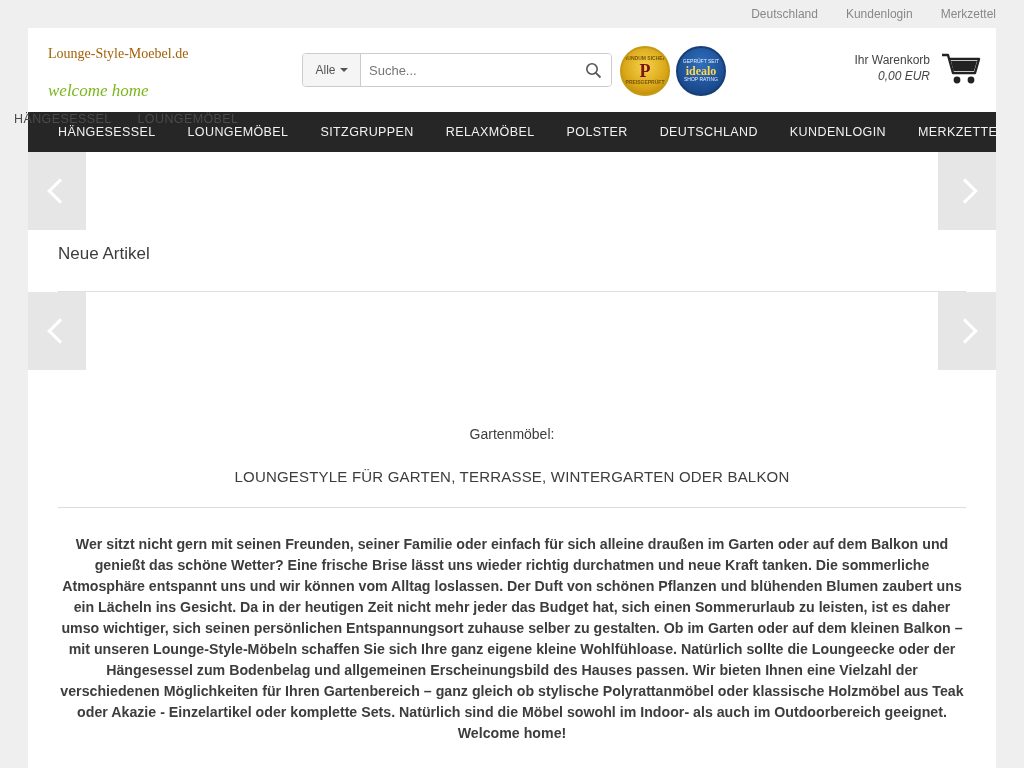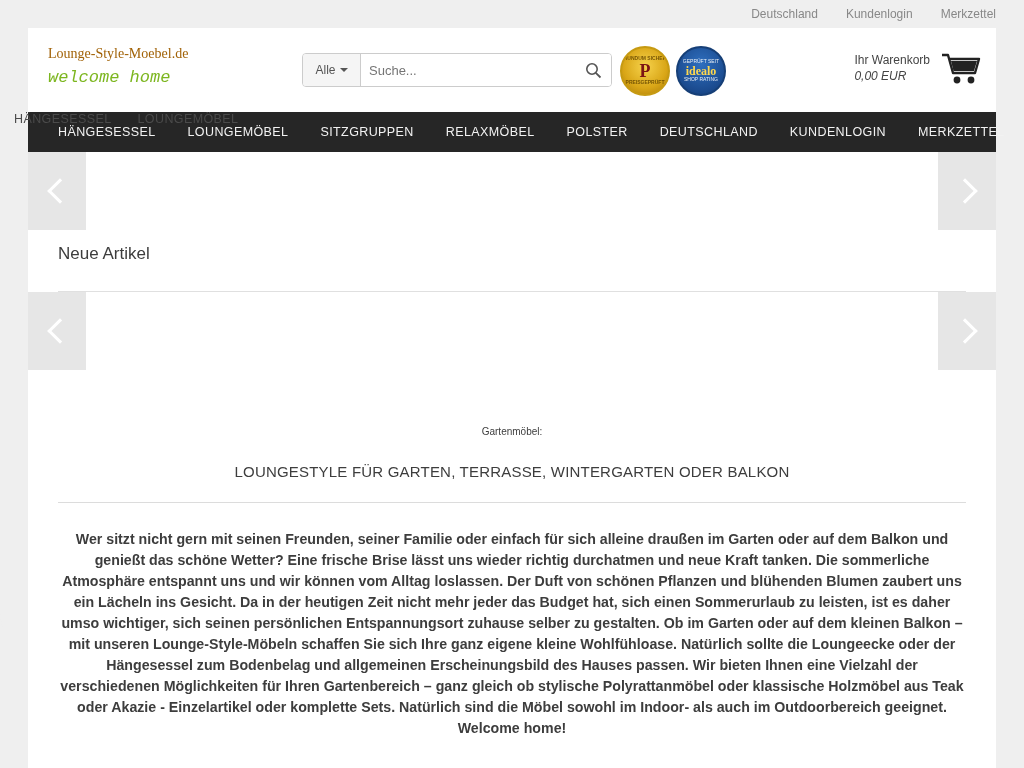--- a/index.html
+++ b/index.html
@@ -64,25 +64,25 @@
     width: 160px;
   }
   .logo-line1 {
     font-family: "Liberation Serif", serif;
     font-size: 14px;
     color: #a16207;
     letter-spacing: 0px;
     white-space: nowrap;
   }
   .logo-line2 {
-    font-family: Liberation Mono, monospace;
+    font-family: Liberation Serif, serif;
     font-style: italic;
     font-size: 17px;
     color: #7cb61f;
-    margin-top: 6px;
+    margin-top: 19px;
     white-space: nowrap;
   }
   .search-wrap {
     position: absolute;
     left: 258px;
     top: 25px;
     width: 310px;
     height: 34px;
     border: 1px solid #ccc;
     border-radius: 4px;
@@ -171,21 +171,21 @@
   }
   .badge-sub { font-size: 5px; opacity: .9; }
   .cart {
     position: absolute;
     right: 14px;
     top: 22px;
     display: flex;
     align-items: center;
     gap: 10px;
   }
-  .cart-text { text-align: left; }
+  .cart-text { text-align: right; }
   .cart-line1 { font-size: 12px; color: #444; }
   .cart-line2 { font-size: 12px; color: #444; margin-top: 2px; font-style: italic; }
   .cart-icon { width: 42px; height: 36px; position: relative; }
   
   .nav {
     height: 40px;
     background: #262626;
     display: flex;
     align-items: center;
     padding-left: 14px;
@@ -273,21 +273,21 @@
     background: #e0e0e0;
   }
   
   .article {
     padding: 0 30px;
     position: relative;
   }
   .article-spacer { height: 56px; }
   .art-h1 {
     text-align: center;
-    font-size: 10px;
+    font-size: 14px;
     color: #3d3d3d;
     font-weight: normal;
     margin: 0;
   }
   .art-h2 {
     text-align: center;
     font-size: 15px;
     color: #3d3d3d;
     font-weight: normal;
     margin: 26px 0 4px 0;

